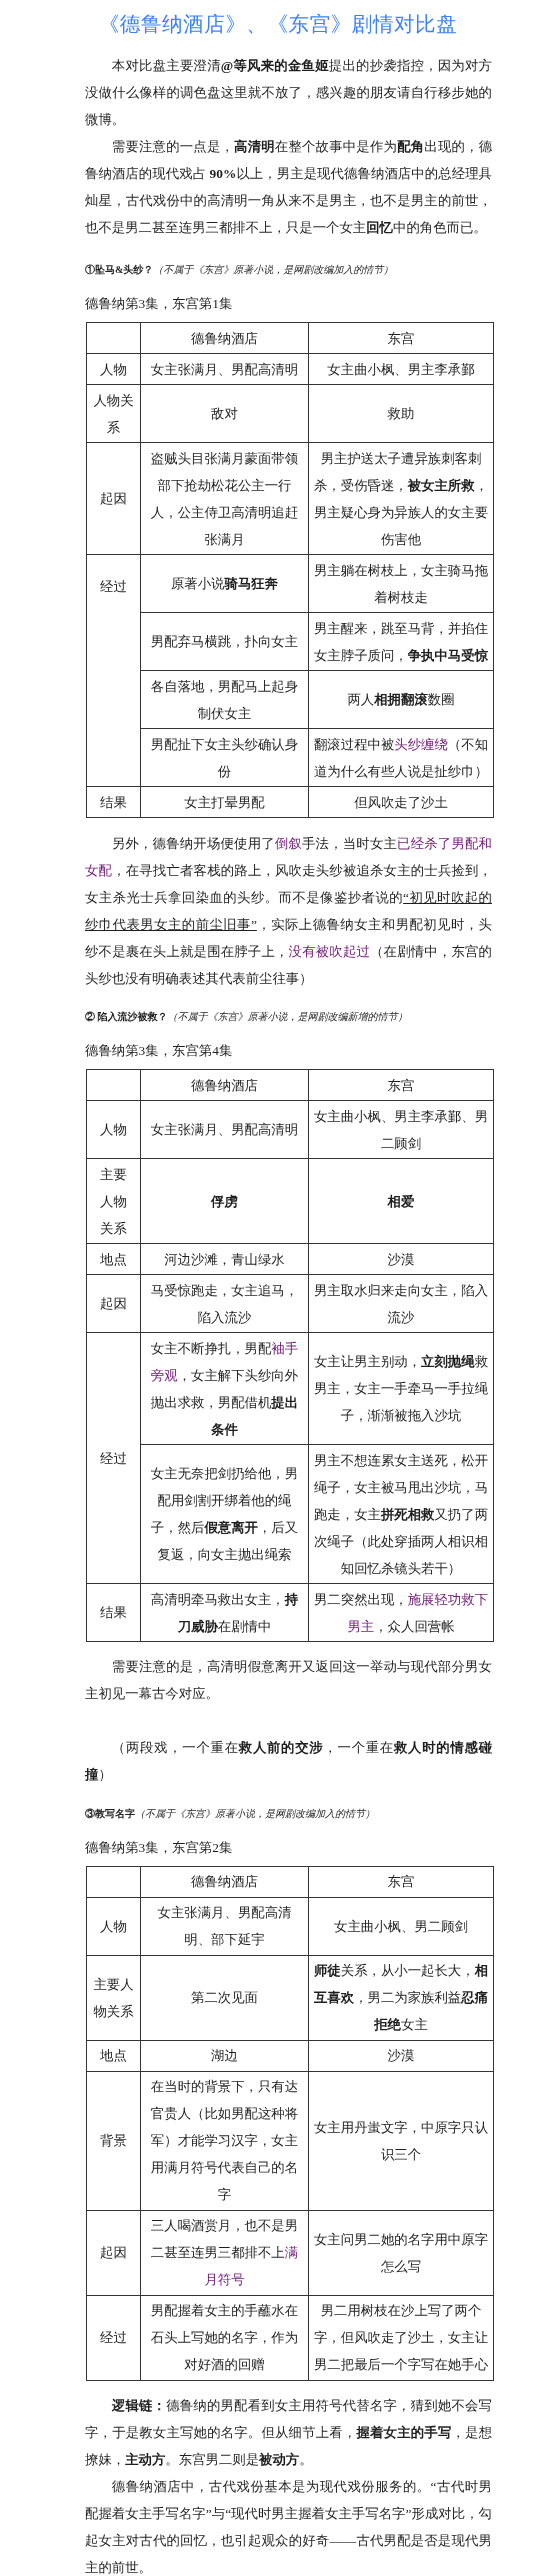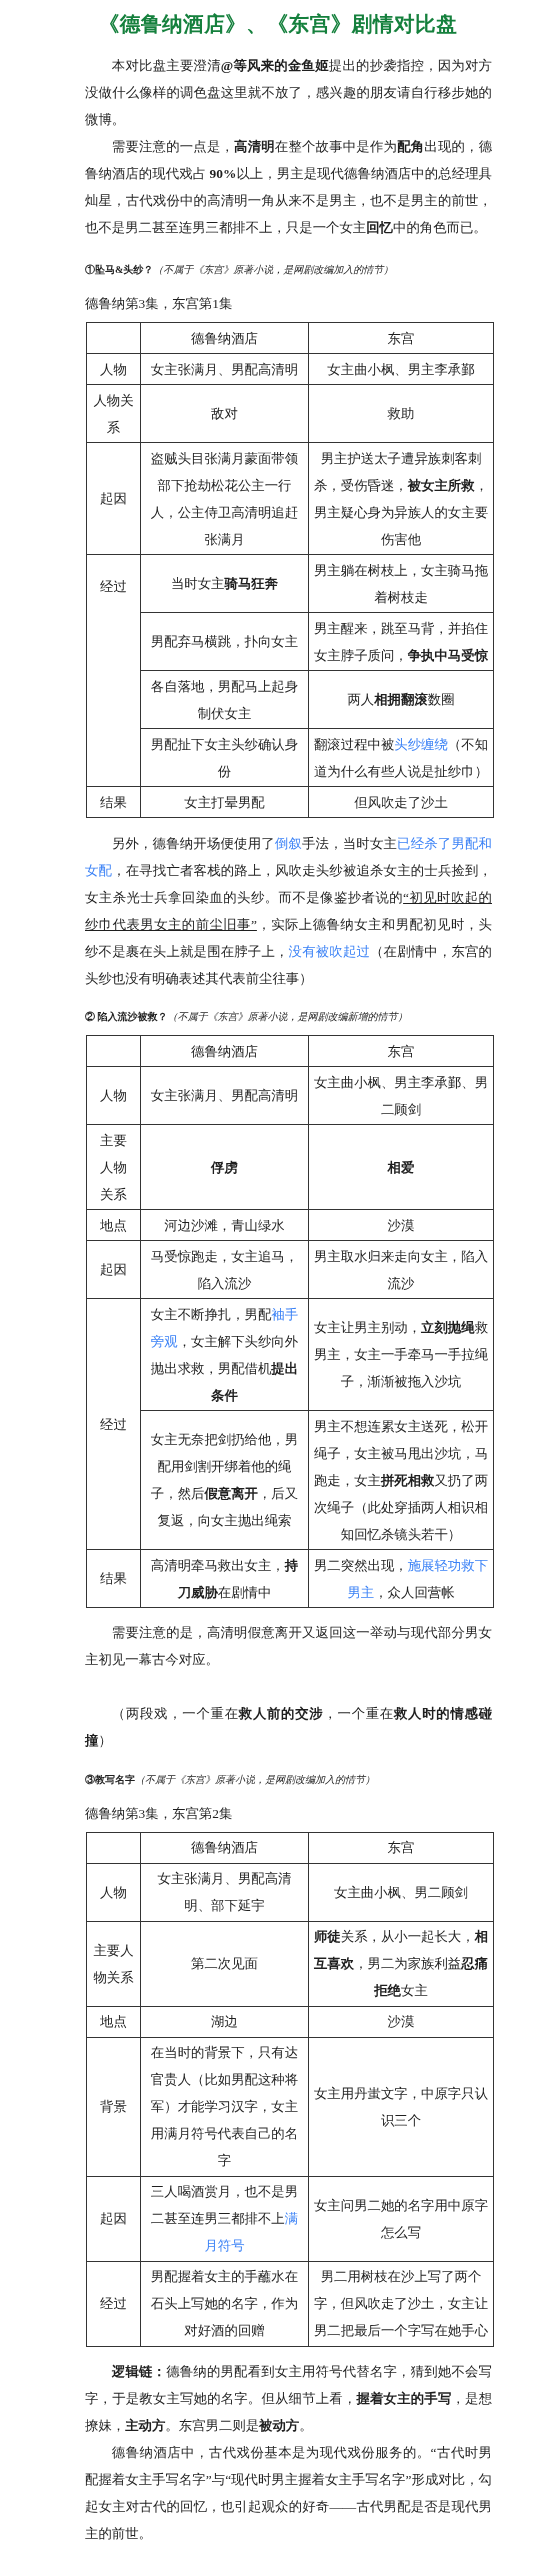--- a/index.html
+++ b/index.html
@@ -4,22 +4,22 @@
 <style>
   html,body{margin:0;padding:0;background:#ffffff;}
   body{
     width:556px;
     color:#1f1f1f;
     font-family:"Liberation Serif","DejaVu Serif",serif;
     font-size:13.4px;
   }
   .page{padding:7.2px 0 13.4px 0;min-height:2692px;box-sizing:border-box;}
   .title{
-    font-size:20.6px;font-weight:bold;text-align:center;
-    line-height:30px;margin:2.1px 0 12.4px 0;letter-spacing:0.5px;color:#15803d;
+    font-size:20.6px;font-weight:normal;text-align:center;
+    line-height:30px;margin:2.1px 0 12.4px 0;letter-spacing:0.5px;color:#3b82f6;
   }
   .doc{width:407px;margin-left:85px;}
   p{margin:0;line-height:27px;text-align:justify;}
   .para{text-indent:2em;}
   .gap-s{margin-top:11.3px;}
   .gap-m{margin-top:15.5px;}
   .gap-l{margin-top:27px;}
   .heading{font-weight:bold;font-size:10px;}
   .heading .hi{font-weight:normal;font-style:italic;}
   .episodes{margin-top:7px;}
@@ -27,21 +27,21 @@
   td{
     border:1px solid #343434;text-align:center;vertical-align:middle;
     padding:1.5px 4.1px;line-height:27px;word-break:break-all;box-sizing:border-box;
   }
   .c-label{width:54px;}
   .c-a{width:168px;}
   .c-b{width:185px;}
   .row-label{white-space:pre-line;padding:1.5px 1px;}
   .vtop{vertical-align:top;padding-top:17.5px;}
   .sb{font-weight:bold;}
-  .sr{color:#3b82f6;}
+  .sr{color:#701a75;}
   .su{text-decoration:underline;}
 </style>
 </head>
 <body>
 
 <div class="page">
 
   <h1 class="title">《德鲁纳酒店》、《东宫》剧情对比盘</h1>
 
   <div class="doc">
@@ -75,21 +75,21 @@
           <td><span>敌对</span></td>
           <td><span>救助</span></td>
         </tr>
         <tr>
           <td class="row-label">起因</td>
           <td><span>盗贼头目张满月蒙面带领部下抢劫松花公主一行人，公主侍卫高清明追赶张满月</span></td>
           <td><span>男主护送太子遭异族刺客刺杀，受伤昏迷，</span><span class="sb">被女主所救</span><span>，男主疑心身为异族人的女主要伤害他</span></td>
         </tr>
         <tr>
           <td class="row-label vtop" rowspan="4">经过</td>
-          <td><span>当时女主</span><span class="sb">骑马狂奔</span></td>
+          <td><span>原著小说</span><span class="sb">骑马狂奔</span></td>
           <td><span>男主躺在树枝上，女主骑马拖着树枝走</span></td>
         </tr>
         <tr>
           <td><span>男配弃马横跳，扑向女主</span></td>
           <td><span>男主醒来，跳至马背，并掐住女主脖子质问，</span><span class="sb">争执中马受惊</span></td>
         </tr>
         <tr>
           <td><span>各自落地，男配马上起身制伏女主</span></td>
           <td><span>两人</span><span class="sb">相拥翻滚</span><span>数圈</span></td>
         </tr>
@@ -101,20 +101,21 @@
           <td class="row-label">结果</td>
           <td><span>女主打晕男配</span></td>
           <td><span>但风吹走了沙土</span></td>
         </tr>
       </tbody>
     </table>
 
     <p class="para gap-s"><span>另外，德鲁纳开场便使用了</span><span class="sr">倒叙</span><span>手法，当时女主</span><span class="sr">已经杀了男配和女配</span><span>，在寻找亡者客栈的路上，风吹走头纱被追杀女主的士兵捡到，女主杀光士兵拿回染血的头纱。而不是像鉴抄者说的</span><span class="su">“初见时吹起的纱巾代表男女主的前尘旧事”</span><span>，实际上德鲁纳女主和男配初见时，头纱不是裹在头上就是围在脖子上，</span><span class="sr">没有被吹起过</span><span>（在剧情中，东宫的头纱也没有明确表述其代表前尘往事）</span></p>
 
     <p class="heading gap-s"><span class="hb">② 陷入流沙被救？</span><span class="hi">（不属于《东宫》原著小说，是网剧改编新增的情节）</span></p>
+    <p class="episodes">德鲁纳第3集，东宫第4集</p>
 
     <table>
       <colgroup>
           <col class="c-label">
           <col class="c-a">
           <col class="c-b">
         </colgroup>
       <tbody>
         <tr>
           <td class="row-label"></td>

